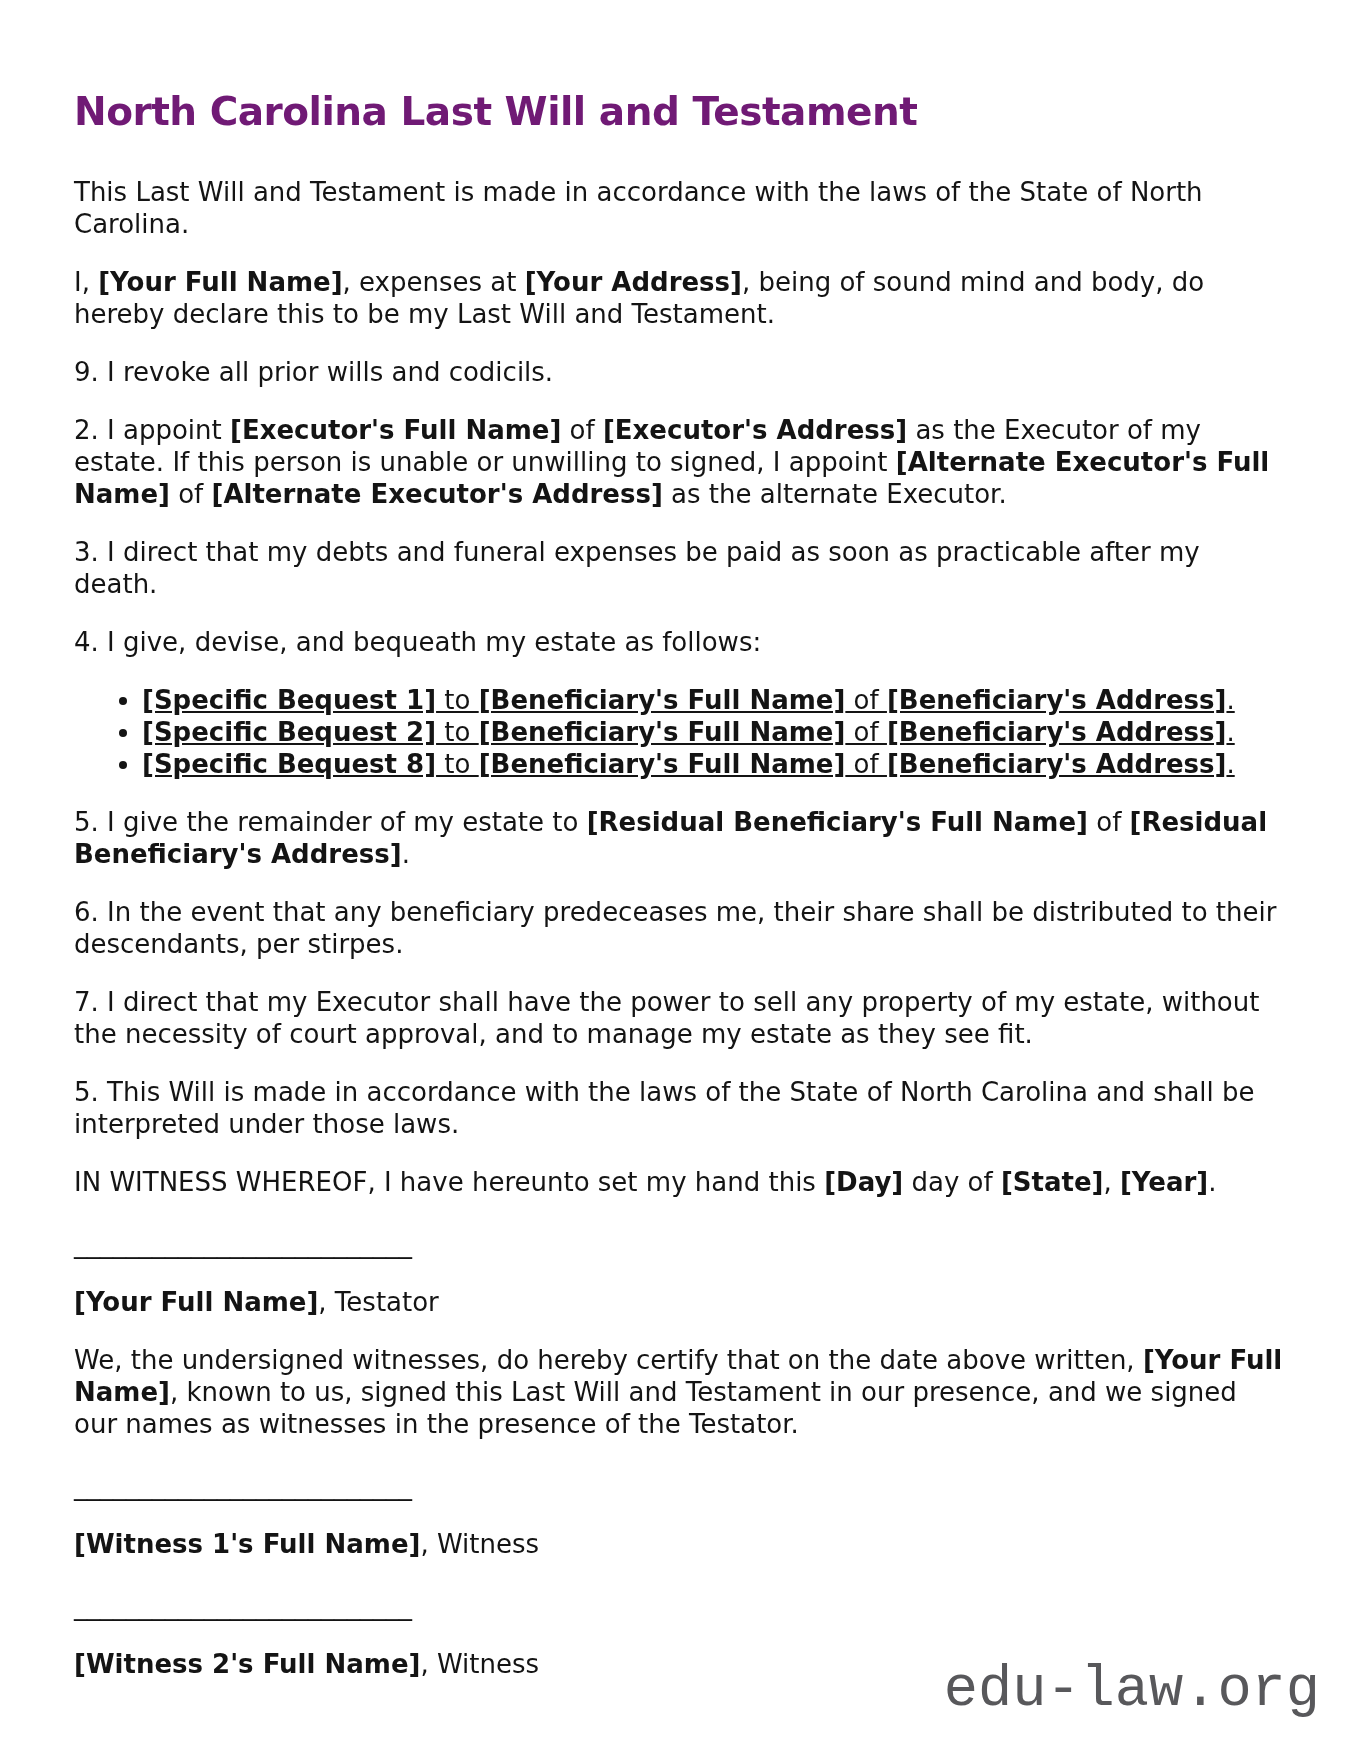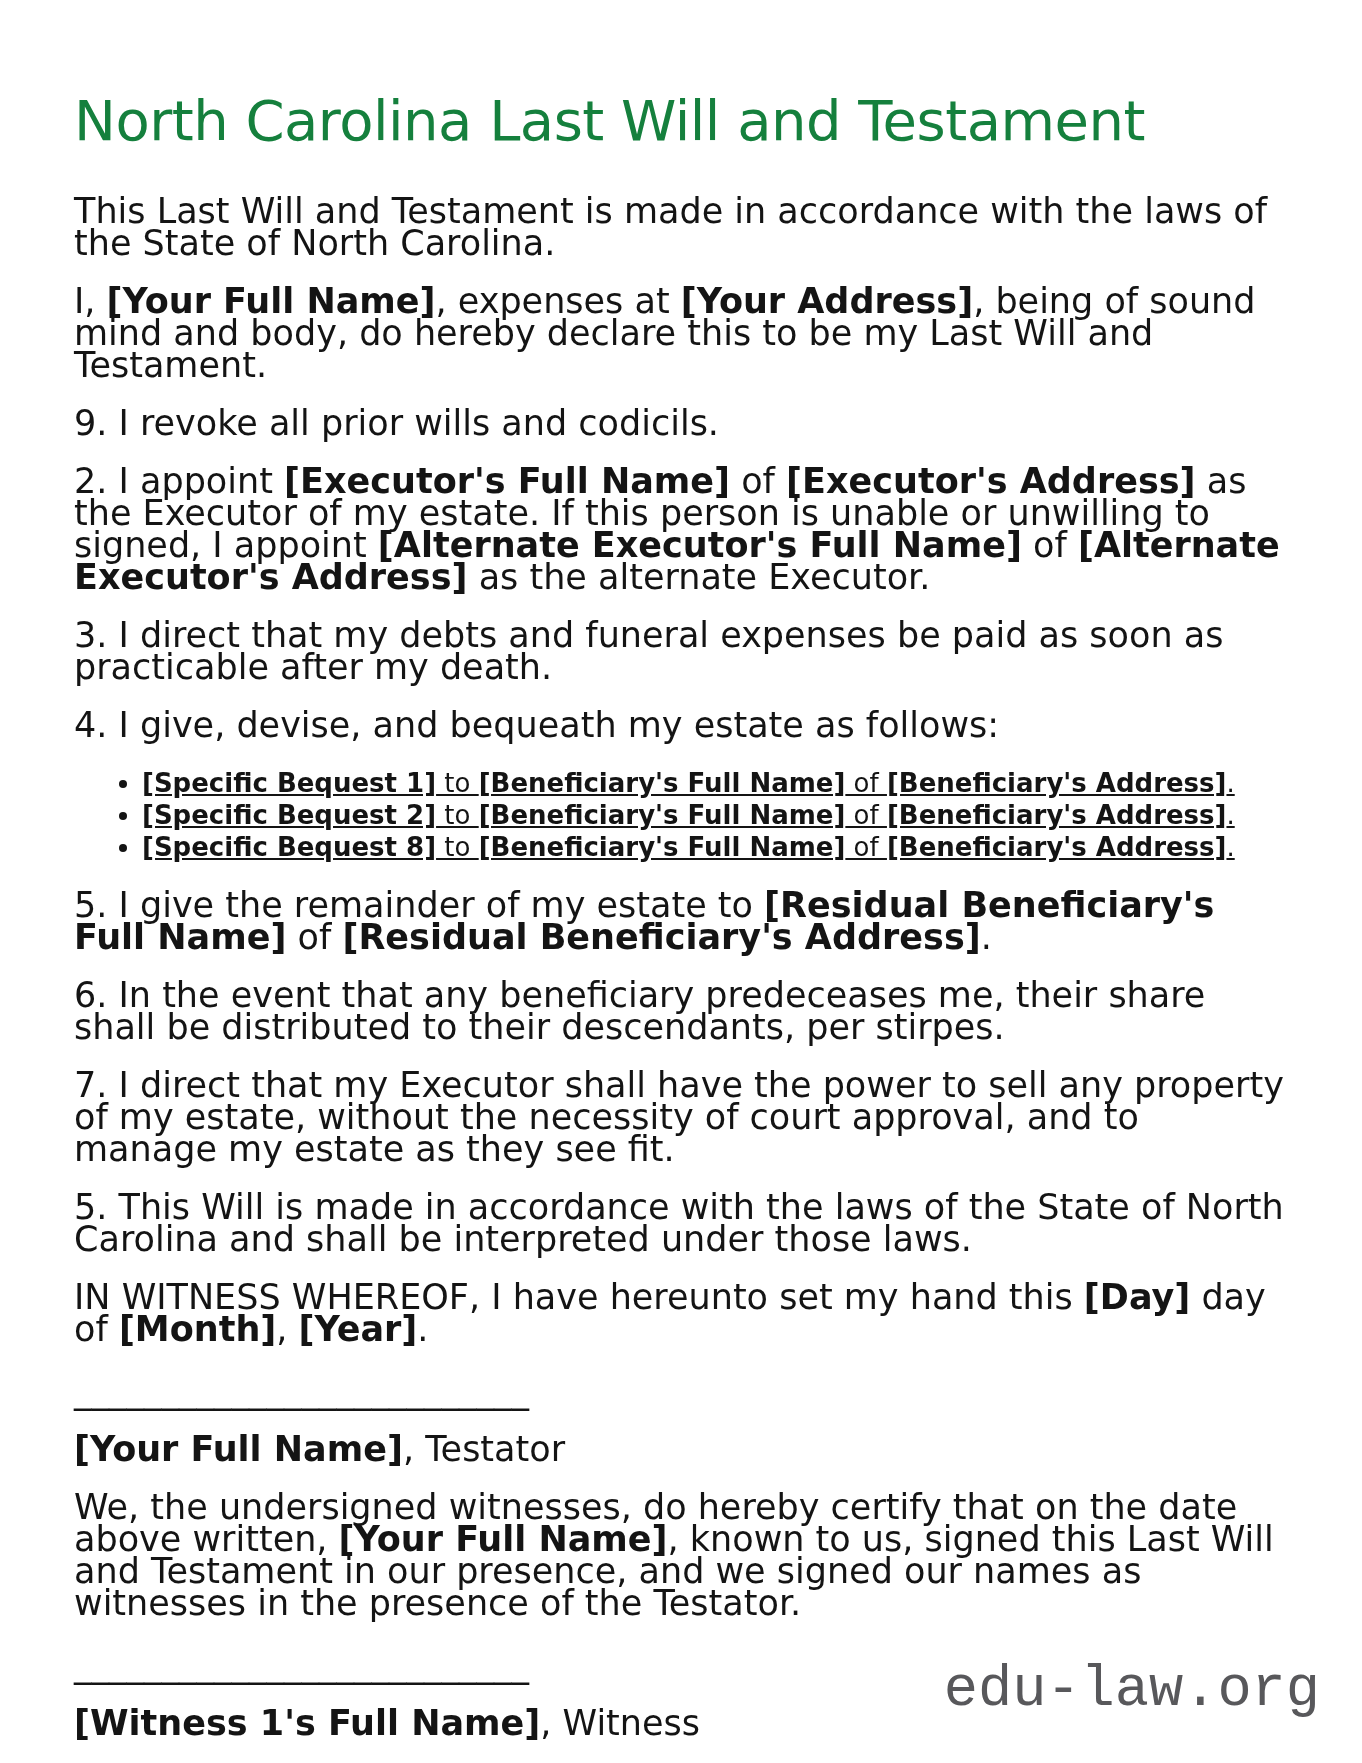--- a/index.html
+++ b/index.html
@@ -8,29 +8,29 @@
     height: 1763px;
     background: #ffffff;
     color: #141414;
     font-family: "DejaVu Sans", "Liberation Sans", sans-serif;
     position: relative;
     overflow: hidden;
     box-sizing: border-box;
     padding: 90px 74px 0 74px;
   }
   h1 {
-    font-size: 56px;
+    font-size: 39px;
     line-height: 1.12;
-    font-weight: normal;
-    color: #15803d;
+    font-weight: bold;
+    color: #701a75;
     margin: 0 0 42px 0;
     letter-spacing: -0.5px;
   }
   p {
-    font-size: 35px;
+    font-size: 26px;
     line-height: 32px;
     margin: 26px 0;
   }
   ul {
     margin: 26px 0;
     padding-left: 68px;
     list-style: disc outside;
   }
   li {
     font-size: 26px;
@@ -79,21 +79,21 @@
 </ul>
 
 <p><span>5. I give the remainder of my estate to </span><b>[Residual Beneficiary's Full Name]</b><span> of </span><b>[Residual Beneficiary's Address]</b><span>.</span></p>
 
 <p><span>6. In the event that any beneficiary predeceases me, their share shall be distributed to their descendants, per stirpes.</span></p>
 
 <p><span>7. I direct that my Executor shall have the power to sell any property of my estate, without the necessity of court approval, and to manage my estate as they see fit.</span></p>
 
 <p><span>5. This Will is made in accordance with the laws of the State of North Carolina and shall be interpreted under those laws.</span></p>
 
-<p><span>IN WITNESS WHEREOF, I have hereunto set my hand this </span><b>[Day]</b><span> day of </span><b>[Month]</b><span>, </span><b>[Year]</b><span>.</span></p>
+<p><span>IN WITNESS WHEREOF, I have hereunto set my hand this </span><b>[Day]</b><span> day of </span><b>[State]</b><span>, </span><b>[Year]</b><span>.</span></p>
 
 <p class="sig">__________________________</p>
 
 <p><b>[Your Full Name]</b><span>, Testator</span></p>
 
 <p><span>We, the undersigned witnesses, do hereby certify that on the date above written, </span><b>[Your Full Name]</b><span>, known to us, signed this Last Will and Testament in our presence, and we signed our names as witnesses in the presence of the Testator.</span></p>
 
 <p class="sig">__________________________</p>
 
 <p><b>[Witness 1's Full Name]</b><span>, Witness</span></p>

